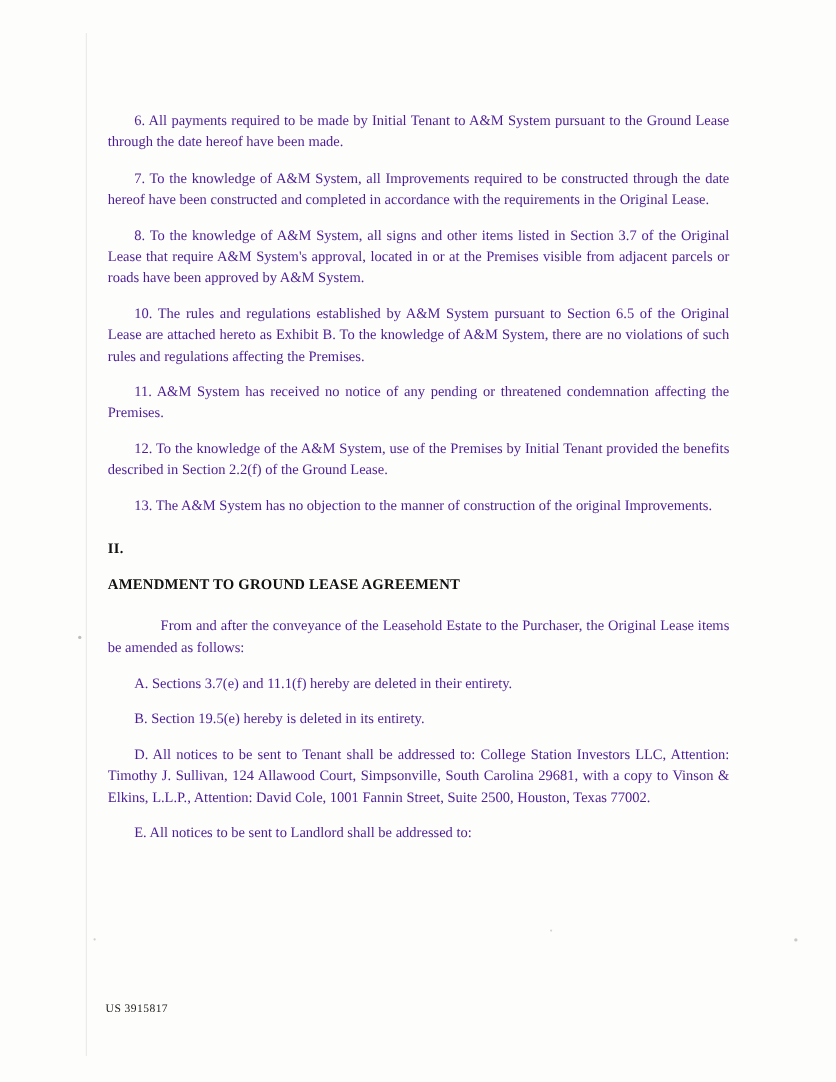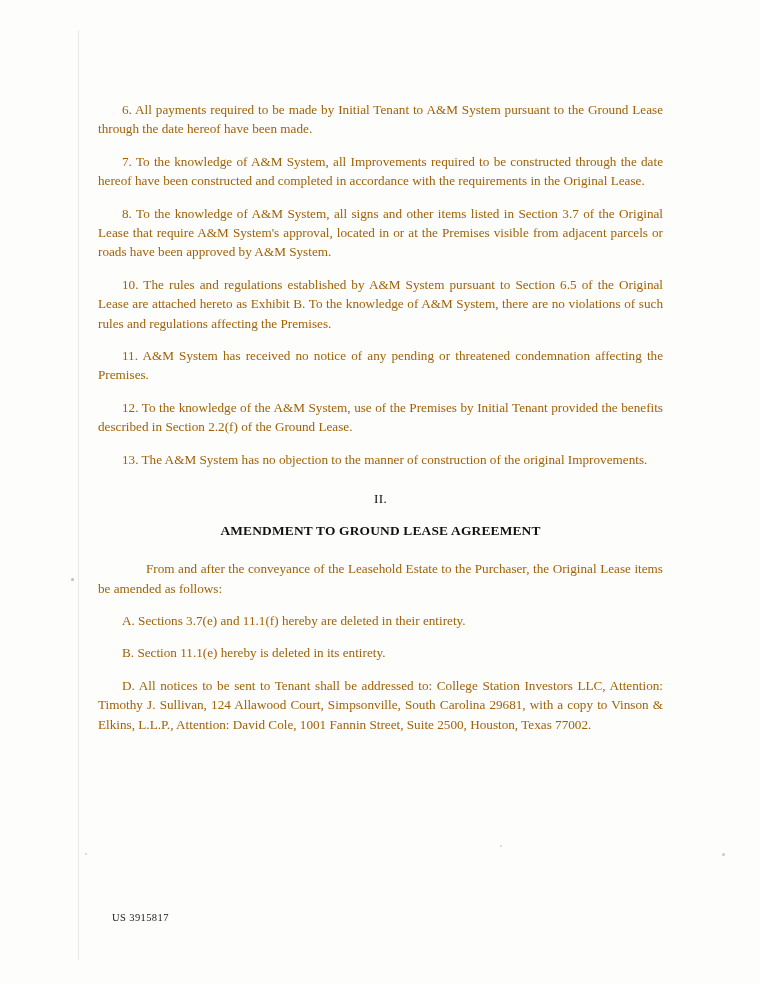--- a/index.html
+++ b/index.html
@@ -35,45 +35,45 @@
     left: 98px;
     top: 100px;
     width: 565px;
   }
   p.para {
     margin: 0 0 13px 0;
     font-size: 13.2px;
     line-height: 19.4px;
     text-align: justify;
     text-justify: inter-word;
-    color: #a16207;
+    color: #4c1d95;
   }
   p.para.indent {
     text-indent: 24px;
   }
   p.para.indent-wide {
     text-indent: 48px;
   }
   .section-numeral {
     font-size: 13.2px;
-    font-weight: normal;
-    text-align: center;
+    font-weight: bold;
+    text-align: left;
     margin: 22px 0 16px 0;
     letter-spacing: 0.3px;
   }
   .section-heading {
     font-size: 13.4px;
     font-weight: bold;
-    text-align: center;
+    text-align: left;
     margin: 0 0 20px 0;
     letter-spacing: 0.2px;
   }
   .footer {
     position: absolute;
-    left: 112px;
+    left: 96px;
     top: 912px;
     font-size: 10.5px;
     letter-spacing: 0.4px;
     color: #1b1b1b;
     font-family: "Liberation Serif", serif;
   }
   .speck {
     position: absolute;
     background: #bdbdbd;
     border-radius: 50%;
@@ -104,20 +104,21 @@
     <p class="para indent">11. A&amp;M System has received no notice of any pending or threatened condemnation affecting the Premises.</p>
     <p class="para indent">12. To the knowledge of the A&amp;M System, use of the Premises by Initial Tenant provided the benefits described in Section 2.2(f) of the Ground Lease.</p>
     <p class="para indent">13. The A&amp;M System has no objection to the manner of construction of the original Improvements.</p>
 
     <p class="section-numeral">II.</p>
     <p class="section-heading">AMENDMENT TO GROUND LEASE AGREEMENT</p>
 
     <p class="para indent-wide">From and after the conveyance of the Leasehold Estate to the Purchaser, the Original Lease items be amended as follows:</p>
 
     <p class="para indent">A.  Sections 3.7(e) and 11.1(f) hereby are deleted in their entirety.</p>
-    <p class="para indent">B.  Section 11.1(e) hereby is deleted in its entirety.</p>
+    <p class="para indent">B.  Section 19.5(e) hereby is deleted in its entirety.</p>
     <p class="para indent">D.  All notices to be sent to Tenant shall be addressed to:  College Station Investors LLC, Attention: Timothy J. Sullivan, 124 Allawood Court, Simpsonville, South Carolina 29681, with a copy to Vinson &amp; Elkins, L.L.P., Attention: David Cole, 1001 Fannin Street, Suite 2500, Houston, Texas 77002.</p>
+    <p class="para indent">E.  All notices to be sent to Landlord shall be addressed to:</p>
 
   </div>
 
   <div class="footer">US 3915817</div>
 
 </div>
 
 </body></html>

